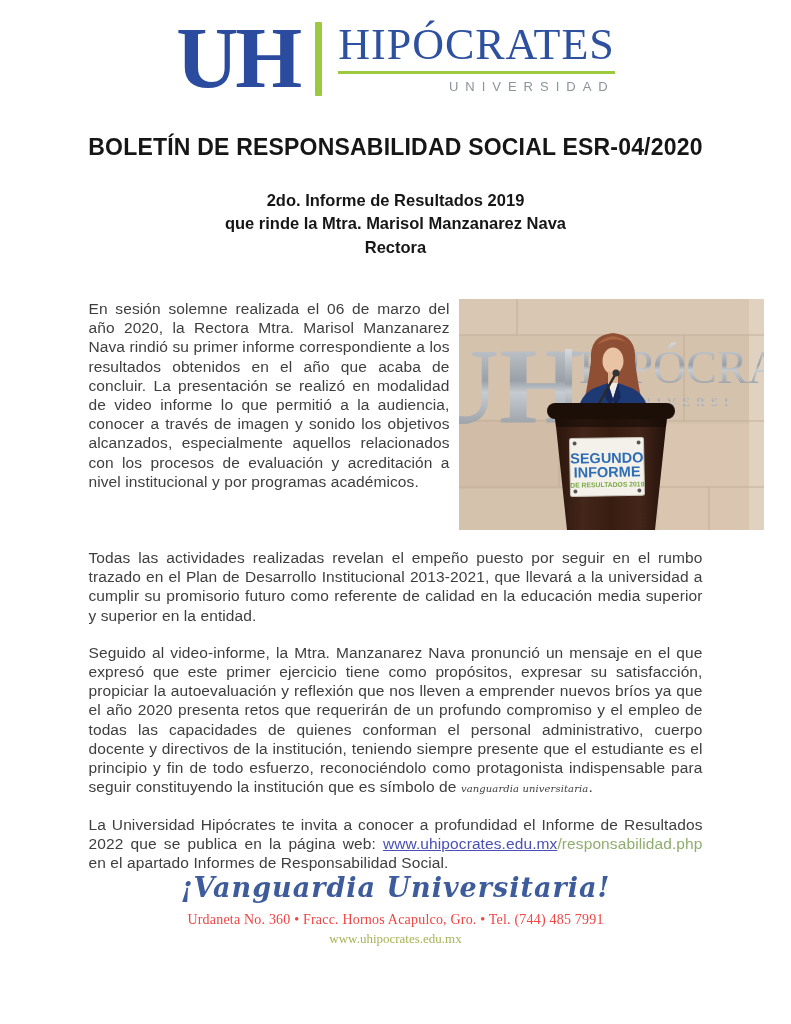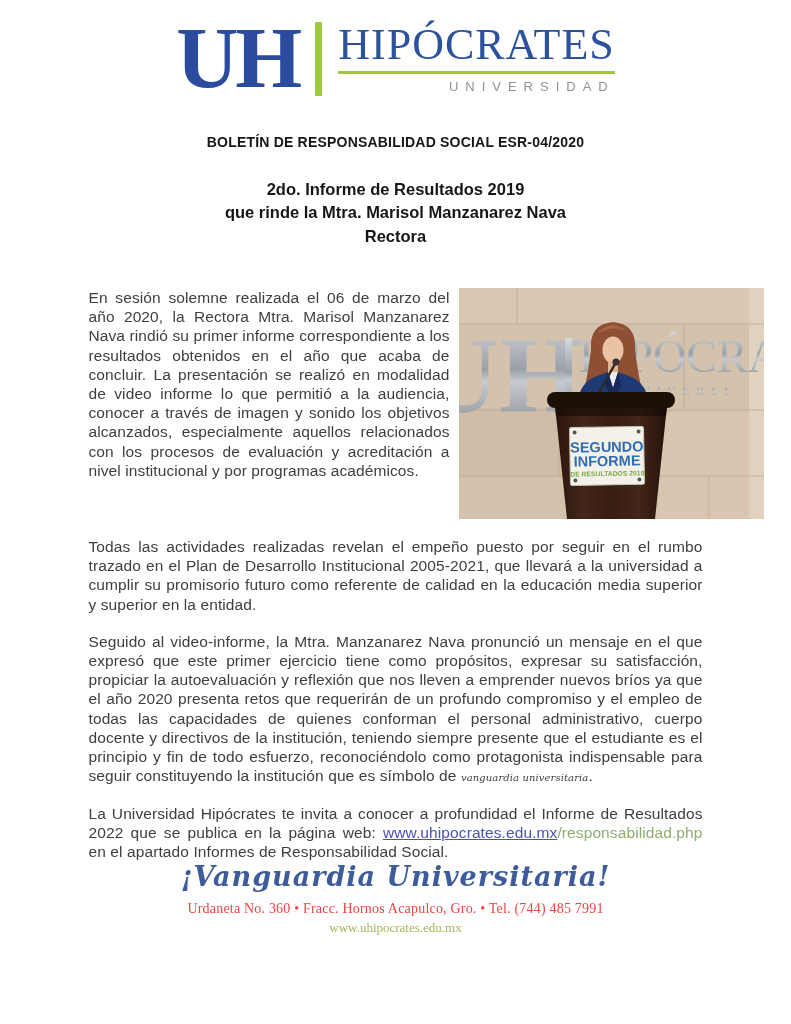--- a/index.html
+++ b/index.html
@@ -26,21 +26,21 @@
     color:#2e519f; letter-spacing:1px;
   }
   .logo-underline { width:100%; height:3px; background:#9dc93e; margin-top:4px; }
   .logo-sub {
     font-size:13px; color:#8d939c; letter-spacing:7px; margin-top:5px;
     padding-left:7px;
   }
 
   
   .bulletin-title {
-    margin-top:34px; text-align:center; font-size:14px; font-weight:bold;
+    margin-top:34px; text-align:center; font-size:23px; font-weight:bold;
     color:#161616; letter-spacing:0.2px;
   }
   .subtitle { margin-top:28px; text-align:center; font-size:16.5px;
     font-weight:bold; color:#161616; line-height:1.42; }
 
   
   .content { padding:0 63px; margin-top:40px; color:#3e3e3e; }
   .content p { font-size:15.5px; line-height:1.24; text-align:justify; letter-spacing:0.1px; }
   .row { display:flex; align-items:flex-start; gap:9px; }
   .col-text { flex:0 0 361px; }
@@ -167,21 +167,21 @@
               <circle cx="180" cy="192" r="2"></circle>
             </g>
             <text x="148" y="164" text-anchor="middle" font-family="Liberation Sans, sans-serif" font-weight="bold" font-size="14.5" fill="#2e6db4">SEGUNDO</text>
             <text x="148" y="178" text-anchor="middle" font-family="Liberation Sans, sans-serif" font-weight="bold" font-size="14.5" fill="#2e6db4">INFORME</text>
             <text x="148" y="188" text-anchor="middle" font-family="Liberation Sans, sans-serif" font-weight="bold" font-size="6.8" fill="#7aa845">DE RESULTADOS 2019</text>
           </g>
         </svg>
       </figure>
     </div>
 
-    <p class="para">Todas las actividades realizadas revelan el empeño puesto por seguir en el rumbo trazado en el Plan de Desarrollo Institucional 2005-2021, que llevará a la universidad a cumplir su promisorio futuro como referente de calidad en la educación media superior y superior en la entidad.</p>
+    <p class="para">Todas las actividades realizadas revelan el empeño puesto por seguir en el rumbo trazado en el Plan de Desarrollo Institucional 2013-2021, que llevará a la universidad a cumplir su promisorio futuro como referente de calidad en la educación media superior y superior en la entidad.</p>
 
     <p class="para"><span>Seguido al video-informe, la Mtra. Manzanarez Nava pronunció un mensaje en el que expresó que este primer ejercicio tiene como propósitos, expresar su satisfacción, propiciar la autoevaluación y reflexión que nos lleven a emprender nuevos bríos ya que el año 2020 presenta retos que requerirán de un profundo compromiso y el empleo de todas las capacidades de quienes conforman el personal administrativo, cuerpo docente y directivos de la institución, teniendo siempre presente que el estudiante es el principio y fin de todo esfuerzo, reconociéndolo como protagonista indispensable para seguir constituyendo la institución que es símbolo de </span><em class="script-phrase">vanguardia universitaria</em><span>.</span></p>
 
     <p class="para"><span>La Universidad Hipócrates te invita a conocer a profundidad el Informe de Resultados 2022 que se publica en la página web: </span><a class="link-blue">www.uhipocrates.edu.mx</a><span class="link-green">/responsabilidad.php</span><span> en el apartado Informes de Responsabilidad Social.</span></p>
   </main>
 
   <footer class="footer">
     <div class="slogan">¡Vanguardia Universitaria!</div>
     <div class="address">Urdaneta No. 360 • Fracc. Hornos Acapulco, Gro. • Tel. (744) 485 7991</div>
     <div class="site">www.uhipocrates.edu.mx</div>

